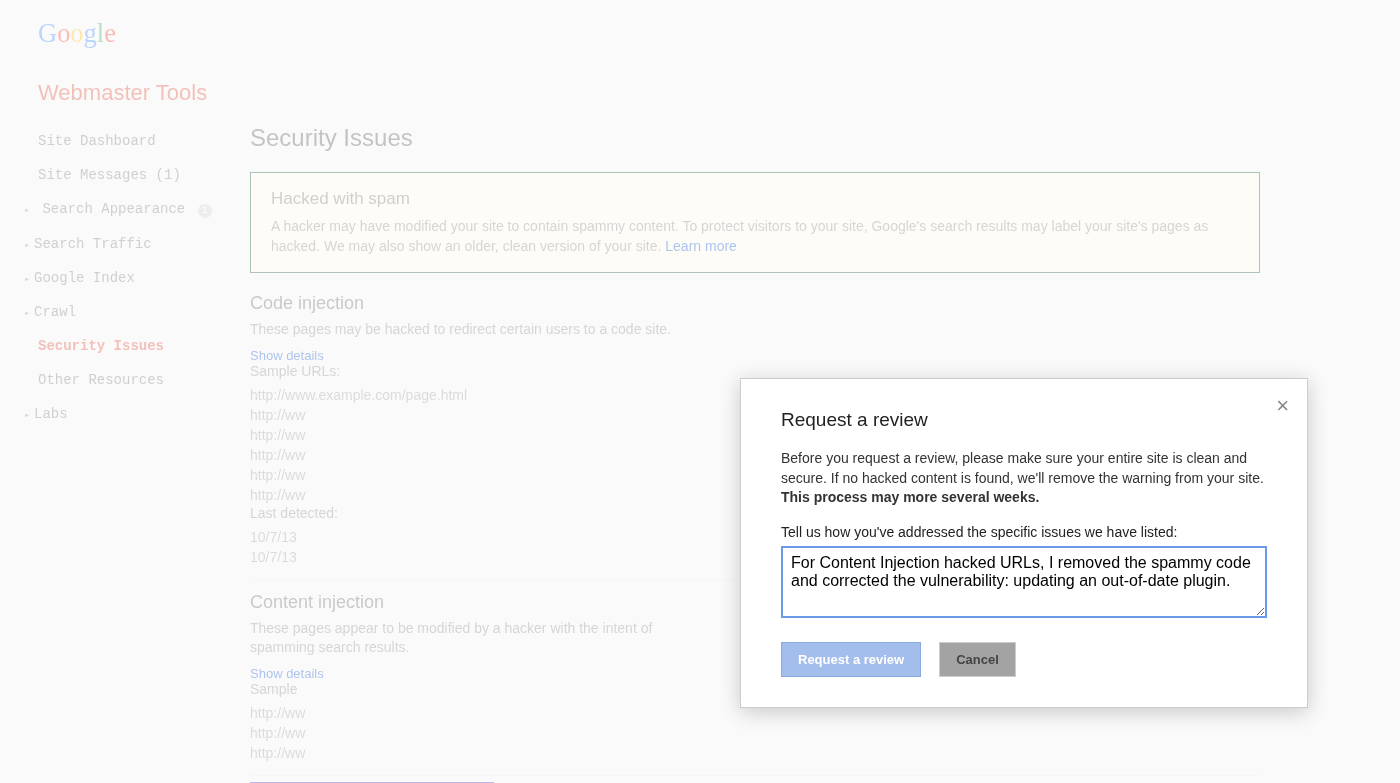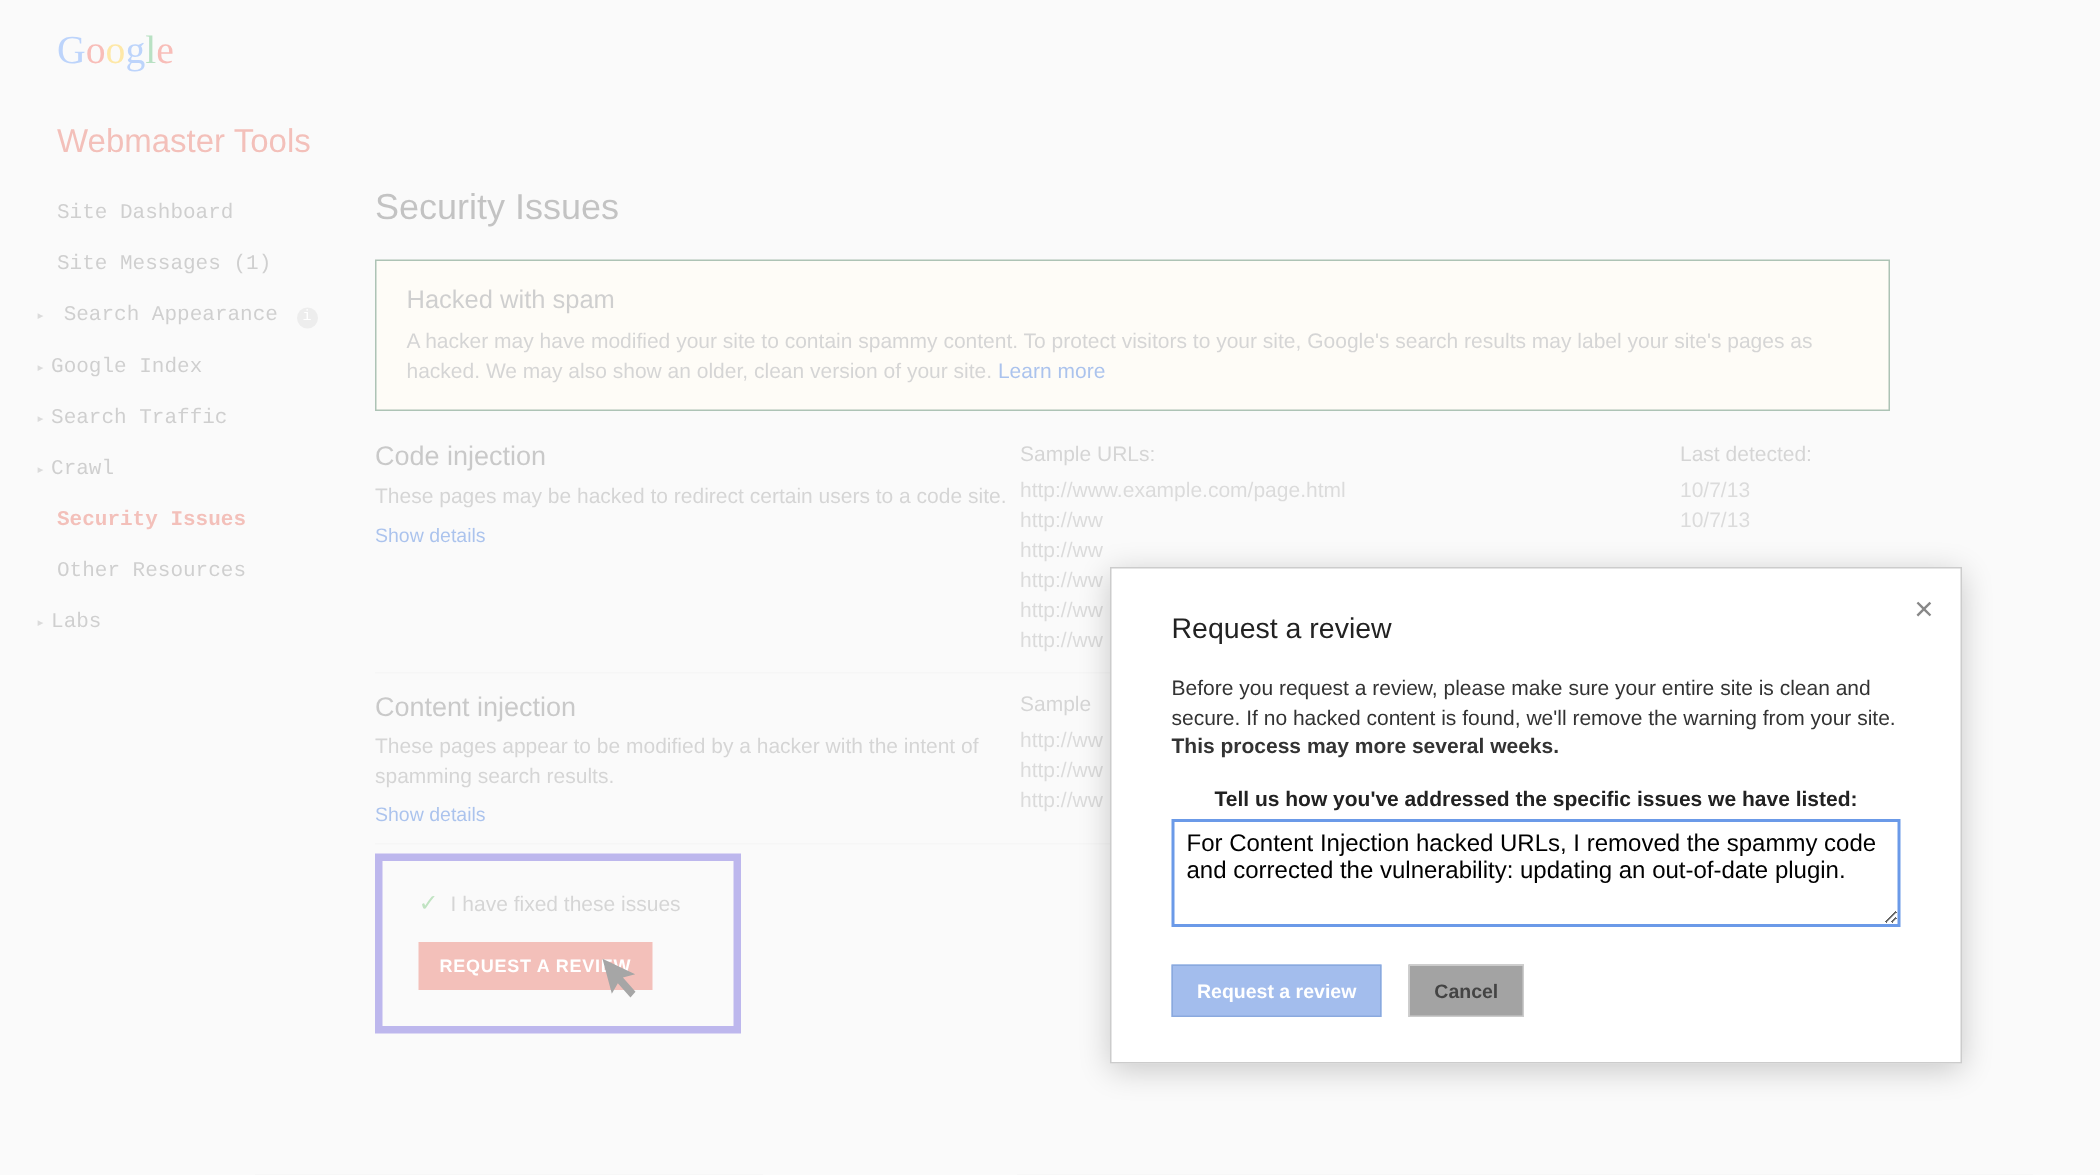--- a/index.html
+++ b/index.html
@@ -91,20 +91,21 @@
 .warning-text {
   font-size: 14px;
   color: #888;
   line-height: 1.4;
 }
 .warning-text a { color: #1155cc; text-decoration: none; }
 .section {
   display: flex;
   border-bottom: 1px solid #e5e5e5;
   padding: 12px 0;
+  flex-direction: column;
 }
 .section-left {
   width: 430px;
 }
 .section-title {
   font-size: 18px;
   color: #666;
   margin-bottom: 6px;
 }
 .section-desc {
@@ -207,24 +208,23 @@
 }
 .modal-text {
   font-size: 14px;
   color: #333;
   line-height: 1.4;
   margin-bottom: 16px;
 }
 .modal-text .bold { font-weight: bold; }
 .modal-label {
   font-size: 14px;
-  font-weight: bold;
+  font-weight: normal;
   color: #222;
   margin-bottom: 6px;
-  text-align: center;
 }
 .modal-textarea {
   width: 100%;
   height: 72px;
   border: 2px solid #6b9ae8;
   padding: 6px 8px;
   font-size: 16px;
   font-family: Arial, sans-serif;
   resize: both;
   margin-bottom: 20px;
@@ -266,22 +266,22 @@
 <div class="secondary-header">Webmaster Tools</div>
 
 <div class="main-wrap">
   <div class="sidebar">
     <div class="sidebar-item">Site Dashboard</div>
     <div class="sidebar-item">Site Messages (1)</div>
     <div class="sidebar-item has-arrow">
       <span>Search Appearance</span>
       <span class="info-badge">i</span>
     </div>
+    <div class="sidebar-item has-arrow">Search Traffic</div>
     <div class="sidebar-item has-arrow">Google Index</div>
-    <div class="sidebar-item has-arrow">Search Traffic</div>
     <div class="sidebar-item has-arrow">Crawl</div>
     <div class="sidebar-item active">Security Issues</div>
     <div class="sidebar-item">Other Resources</div>
     <div class="sidebar-item has-arrow">Labs</div>
   </div>
 
   <div class="content">
     <h1 class="page-title">Security Issues</h1>
 
     <div class="warning-box">

